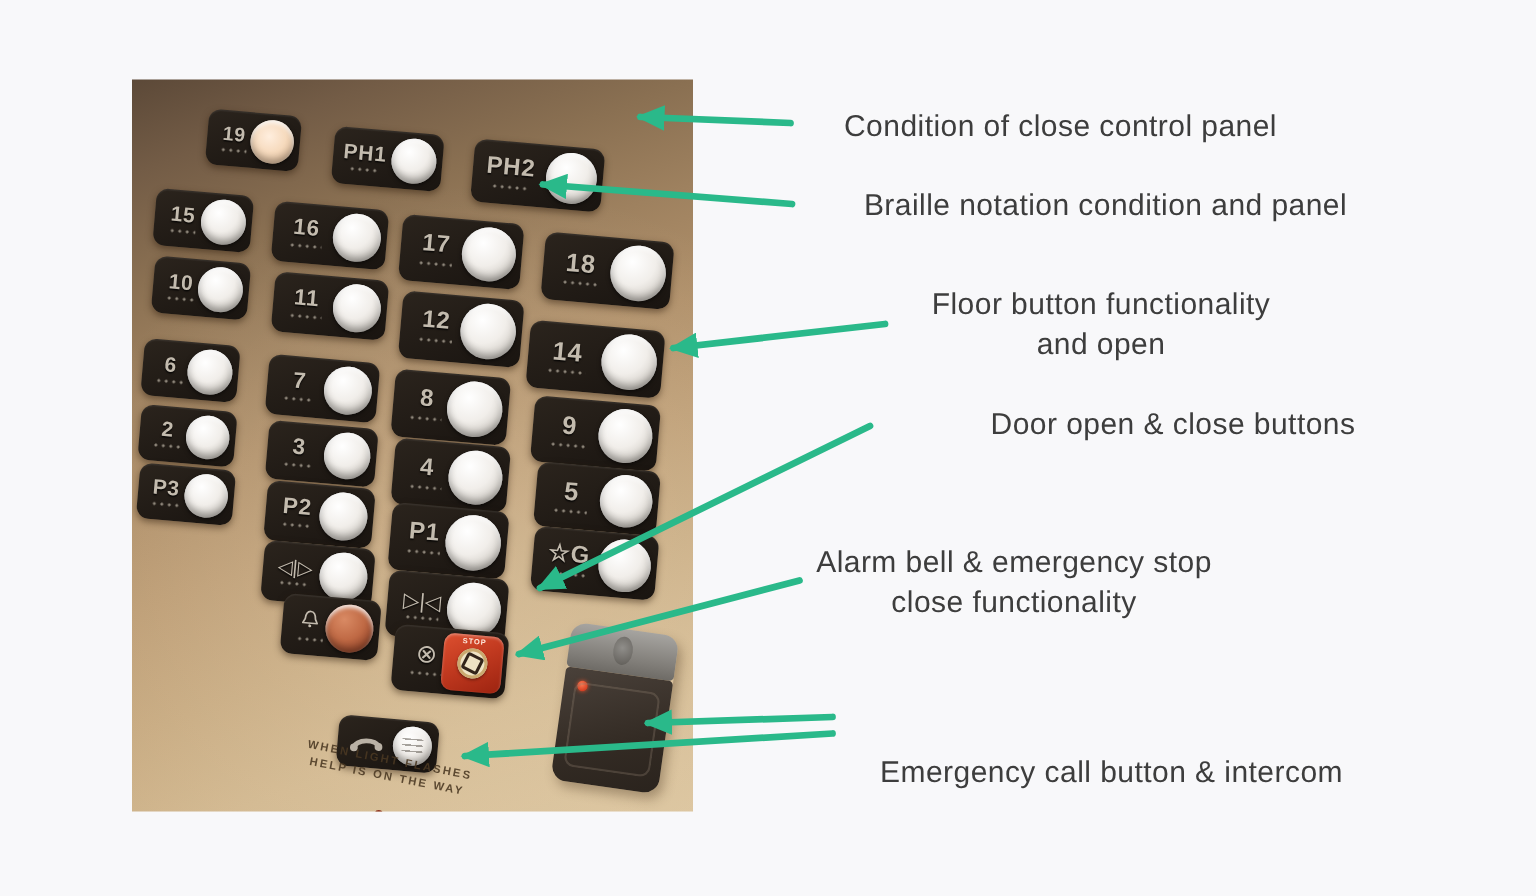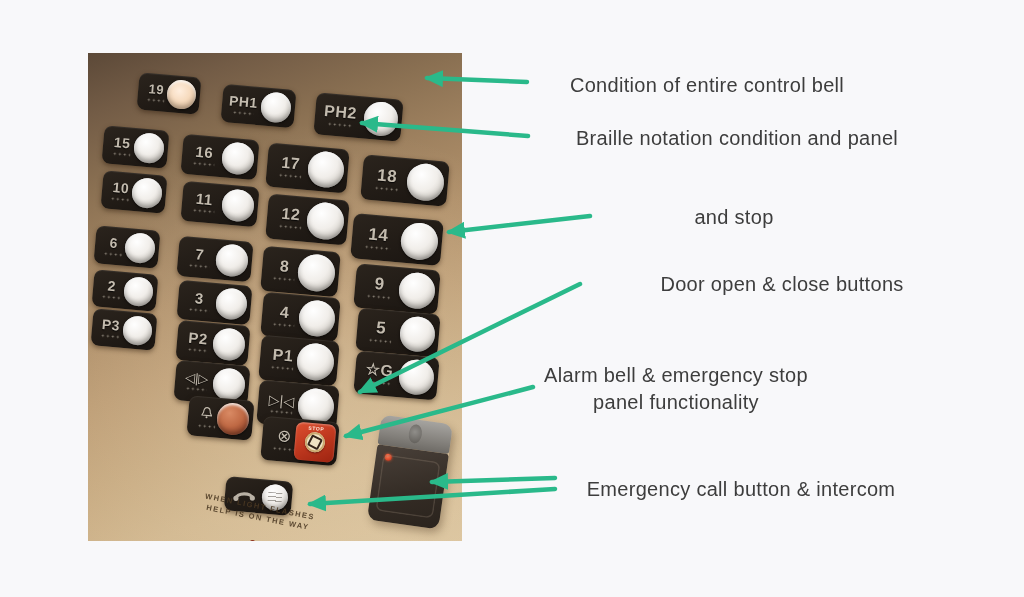--- a/index.html
+++ b/index.html
@@ -315,32 +315,33 @@
     <line x1="527" y1="82" x2="427" y2="78" marker-end="url(#ah)"></line>
     <line x1="528" y1="136" x2="362" y2="123" marker-end="url(#ah)"></line>
     <line x1="590" y1="216" x2="449" y2="232" marker-end="url(#ah)"></line>
     <line x1="580" y1="284" x2="360" y2="392" marker-end="url(#ah)"></line>
     <line x1="533" y1="387" x2="346" y2="436" marker-end="url(#ah)"></line>
     <line x1="555" y1="478" x2="432" y2="482" marker-end="url(#ah)"></line>
     <line x1="555" y1="489" x2="310" y2="504" marker-end="url(#ah)"></line>
   </svg>
 
   <div class="note" style="left:707px;top:85px">
-    <div>Condition of entire control bell</div>
+    <div>Condition of close control panel</div>
   </div>
   <div class="note" style="left:737px;top:138px">
     <div>Braille notation condition and panel</div>
   </div>
   <div class="note" style="left:734px;top:217px">
-    <div>and stop</div>
+    <div>Floor button functionality</div>
+    <div>and open</div>
   </div>
   <div class="note" style="left:782px;top:284px">
     <div>Door open &amp; close buttons</div>
   </div>
   <div class="note" style="left:676px;top:389px">
     <div>Alarm bell &amp; emergency stop</div>
-    <div>panel functionality</div>
-  </div>
-  <div class="note" style="left:741px;top:489px">
+    <div>close functionality</div>
+  </div>
+  <div class="note" style="left:741px;top:516px">
     <div>Emergency call button &amp; intercom</div>
   </div>
 
 </div>
 
 </body></html>

